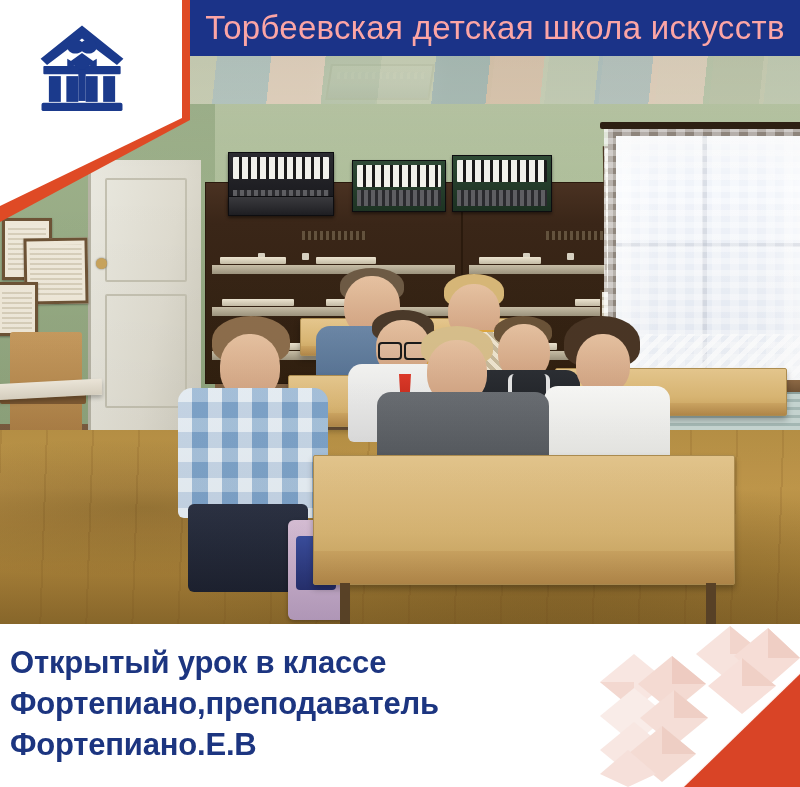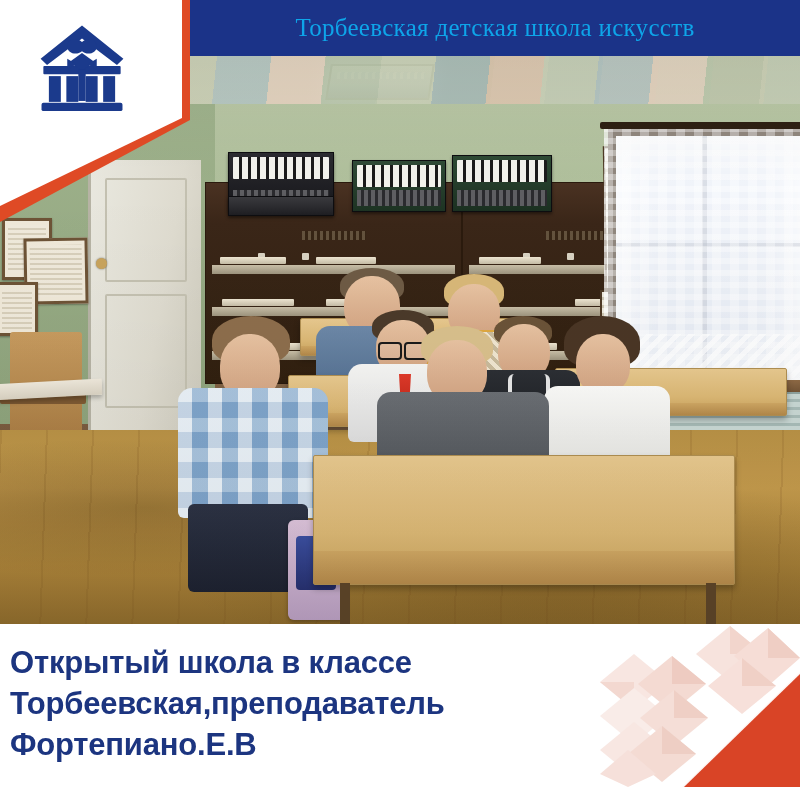--- a/index.html
+++ b/index.html
@@ -367,22 +367,22 @@
   }
 
   
   .banner{
     position:absolute;left:190px;top:0;width:610px;height:56px;
     background:#1b3388;
     display:flex;align-items:center;justify-content:center;
     z-index:6;
   }
   .banner-title{
-    font-family:Liberation Serif, serif;
-    color:#0ea5e9;font-size:25px;letter-spacing:.3px;white-space:nowrap;
+    font-family:Liberation Sans, sans-serif;
+    color:#fca5a5;font-size:33px;letter-spacing:.3px;white-space:nowrap;
   }
 
   
   .corner-orange{
     position:absolute;left:0;top:0;width:200px;height:232px;
     background:#df4a25;
     clip-path:polygon(0 0, 190px 0, 190px 120px, 0 222px);
     z-index:7;
   }
   .corner-white{
@@ -593,22 +593,22 @@
         <path d="M50 36 L64 46 L50 55 L36 46 Z"></path>
         <path d="M46 54 h8 v34 h-8 Z"></path>
         <path d="M34 42 l10 6 -10 6 Z"></path>
         <path d="M66 42 l-10 6 10 6 Z"></path>
       </g>
     </svg>
   </div>
 
   <div class="caption">
     <div class="caption-text">
-      <span class="ln">Открытый школа в классе</span>
-      <span class="ln">Торбеевская,преподаватель</span>
+      <span class="ln">Открытый урок в классе</span>
+      <span class="ln">Фортепиано,преподаватель</span>
       <span class="ln">Фортепиано.Е.В</span>
     </div>
   </div>
 
   <div class="deco">
     <svg viewBox="0 0 200 163" width="200" height="163" preserveAspectRatio="none" aria-hidden="true">
       <rect x="0" y="0" width="200" height="163" fill="#ffffff"></rect>
       <g>
 
         <polygon points="96,30 130,2 164,30 130,58" fill="#f7e3dd"></polygon>

